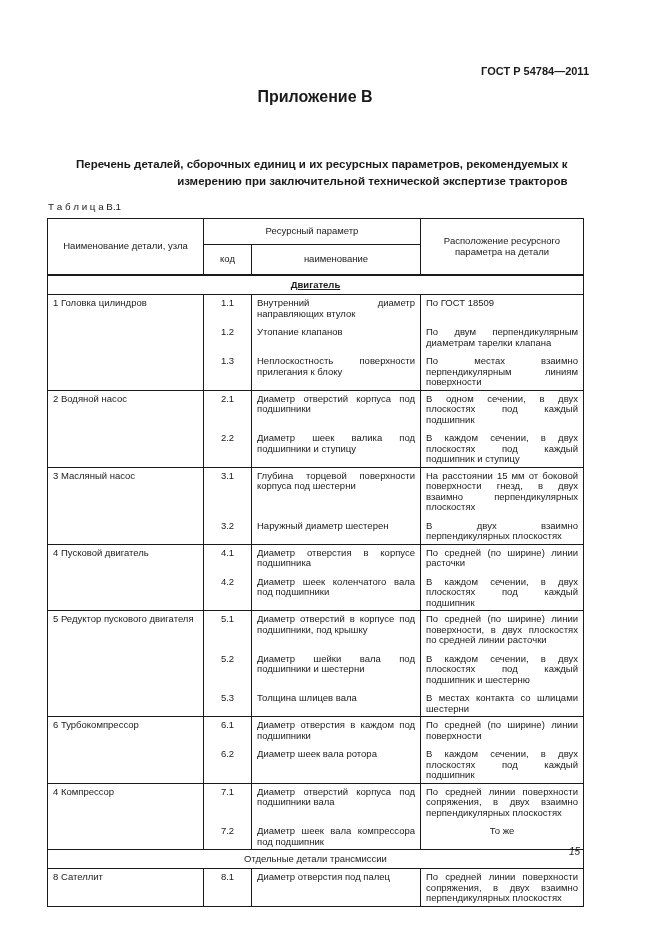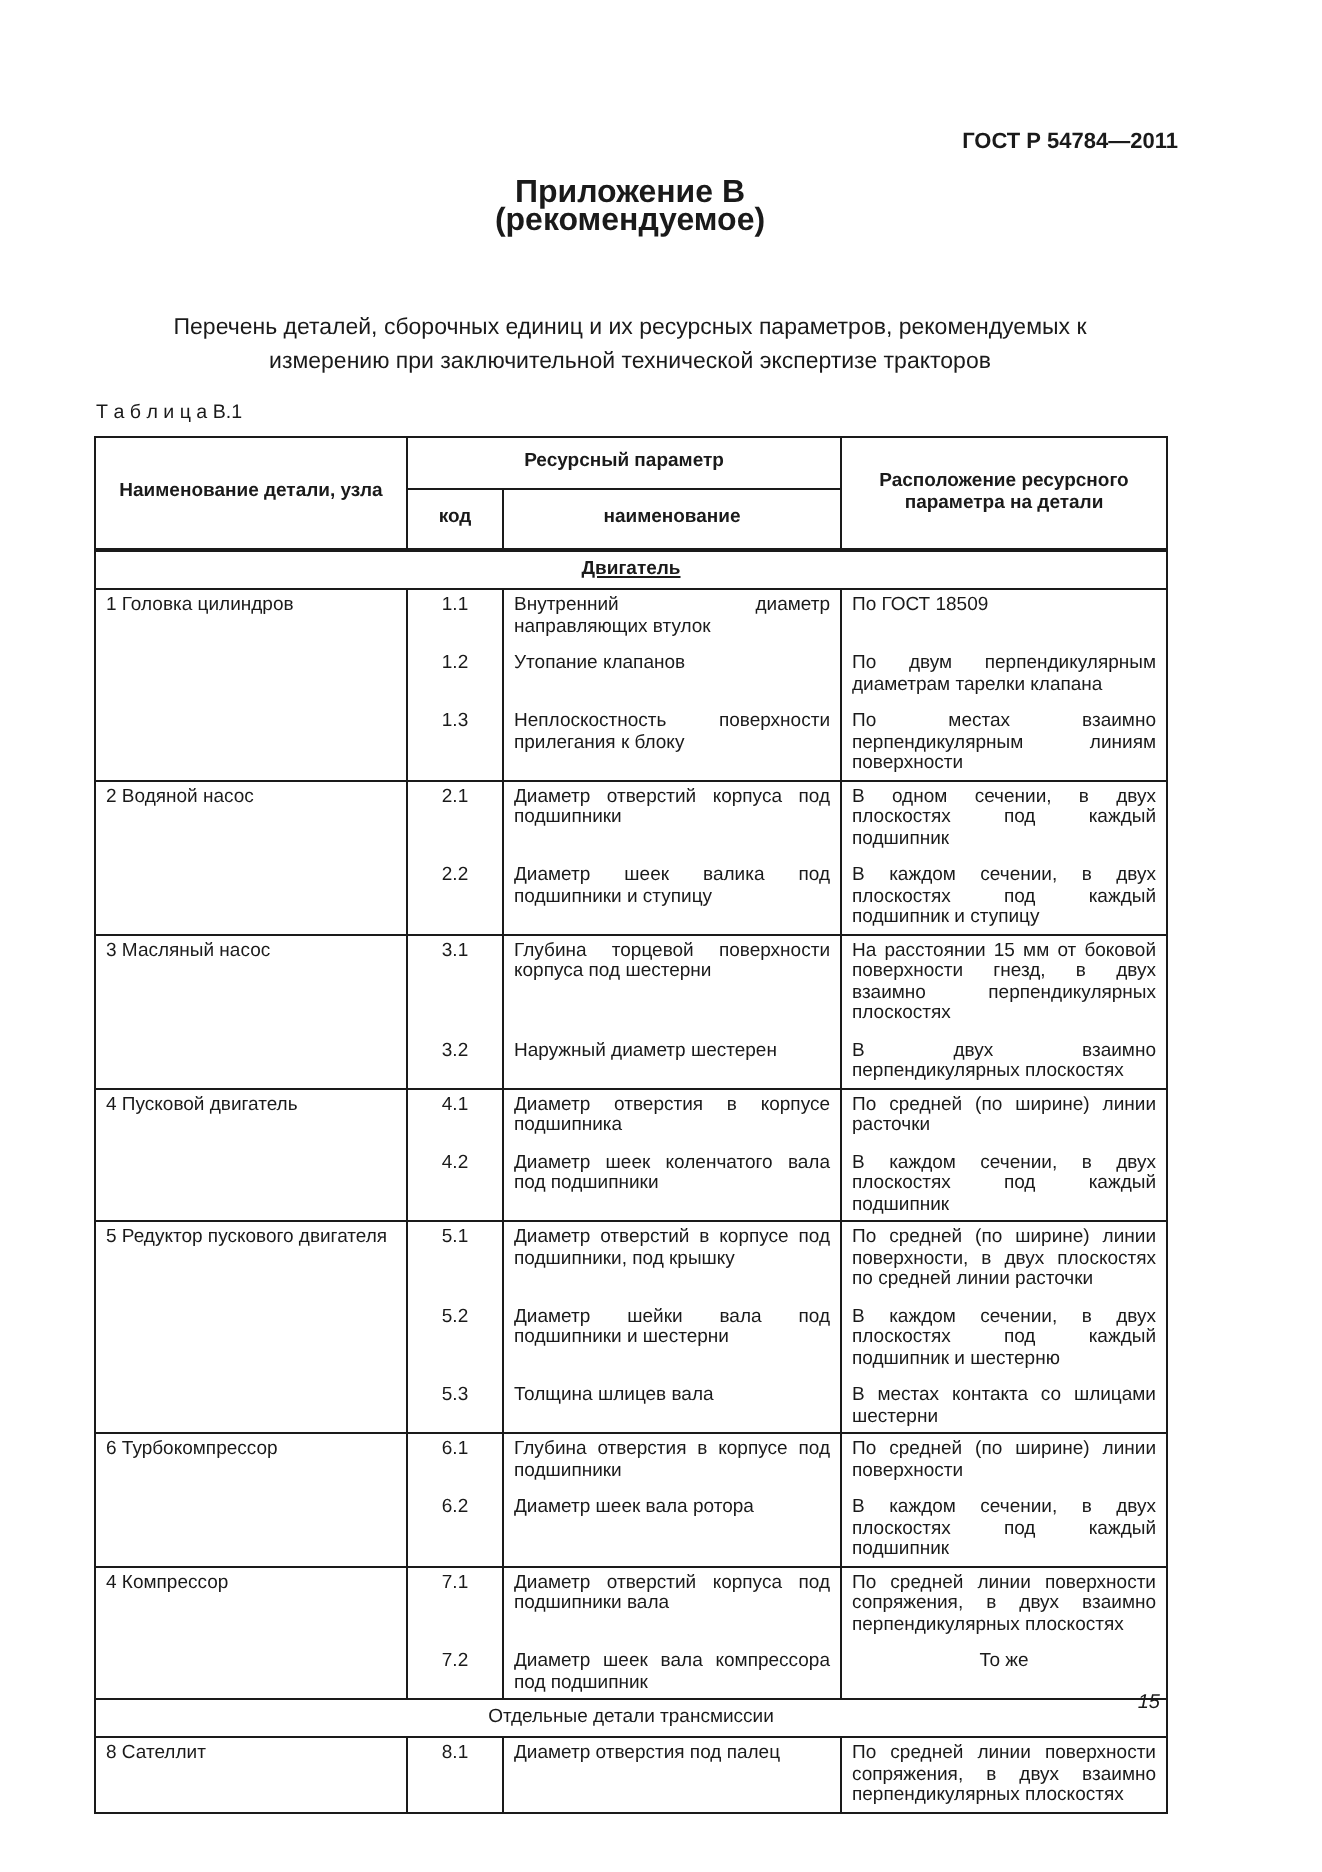--- a/index.html
+++ b/index.html
@@ -16,38 +16,38 @@
   .doc-code {
     position: absolute; top: 65px; left: 0; right: -6px;
     text-align: right; font-weight: bold; font-size: 11px;
   }
   .appendix {
     position: absolute; top: 90px; left: 0; right: 0;
     text-align: center; font-weight: bold; font-size: 16px; line-height: 14px;
   }
   .doc-title {
     position: absolute; top: 156px; left: 0; right: 0;
-    text-align: center; font-weight: normal; font-size: 11.5px; line-height: 16.5px;
+    text-align: right; font-weight: bold; font-size: 11.5px; line-height: 16.5px;
   }
   .doc-title .inner { max-width: 505px; margin: 0 auto; }
   .table-label {
     position: absolute; top: 201px; left: 1px;
     font-size: 9.8px;
   }
   .tbl-wrap { position: absolute; top: 218px; left: 0; }
 
   table.gost {
     border-collapse: collapse; table-layout: fixed;
     width: 536px;
     font-size: 9.5px; line-height: 10.5px;
     border: 1px solid #1a1a1a;
   }
   table.gost thead th {
     border: 1px solid #1a1a1a;
-    font-weight: bold; font-size: 9.5px;
+    font-weight: normal; font-size: 9.5px;
     text-align: center; vertical-align: middle;
     padding: 2px 4px;
   }
   table.gost thead th.hdr-deep { border-bottom: 2px solid #1a1a1a; }
   table.gost thead tr.hrow1 th { height: 21px; }
   table.gost thead tr.hrow2 th { height: 25px; }
 
   table.gost tbody td {
     border-left: 1px solid #1a1a1a; border-right: 1px solid #1a1a1a;
     border-top: none; border-bottom: none;
@@ -74,21 +74,20 @@
 </head>
 <body>
 
 <div class="sheet">
   <div class="content">
 
     <div class="doc-code">ГОСТ Р 54784—2011</div>
 
     <div class="appendix">
       <div>Приложение В</div>
-      <div>(рекомендуемое)</div>
     </div>
 
     <div class="doc-title">
       <div class="inner">Перечень деталей, сборочных единиц и их ресурсных параметров, рекомендуемых к измерению при заключительной технической экспертизе тракторов</div>
     </div>
 
     <div class="table-label">Т а б л и ц а  В.1</div>
 
     <div class="tbl-wrap">
       <table class="gost">
@@ -174,21 +173,21 @@
               <td class="loc jc">В каждом сечении, в двух плоскостях под каждый подшипник и шестерню</td>
             </tr>
             <tr class="sub">
               <td class="code">5.3</td>
               <td class="pname jc">Толщина шлицев вала</td>
               <td class="loc jc">В местах контакта со шлицами шестерни</td>
             </tr>
             <tr class="row-start">
               <td class="part jc" rowspan="2">6 Турбокомпрессор</td>
               <td class="code">6.1</td>
-              <td class="pname jc">Глубина отверстия в корпусе под подшипники</td>
+              <td class="pname jc">Диаметр отверстия в каждом под подшипники</td>
               <td class="loc jc">По средней (по ширине) линии поверхности</td>
             </tr>
             <tr class="sub">
               <td class="code">6.2</td>
               <td class="pname jc">Диаметр шеек вала ротора</td>
               <td class="loc jc">В каждом сечении, в двух плоскостях под каждый подшипник</td>
             </tr>
             <tr class="row-start">
               <td class="part jc" rowspan="2">4 Компрессор</td>
               <td class="code">7.1</td>

